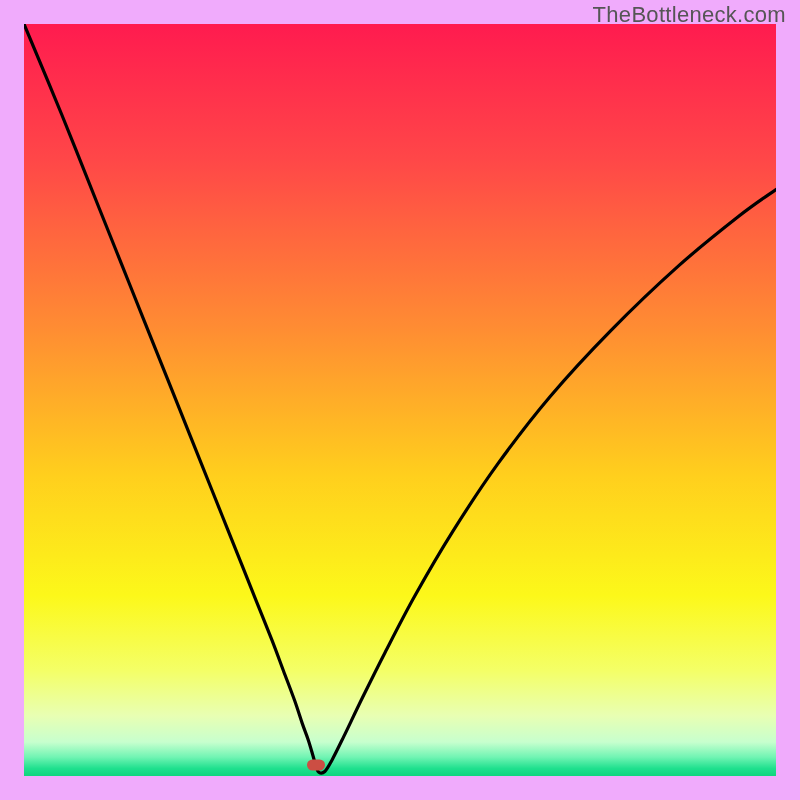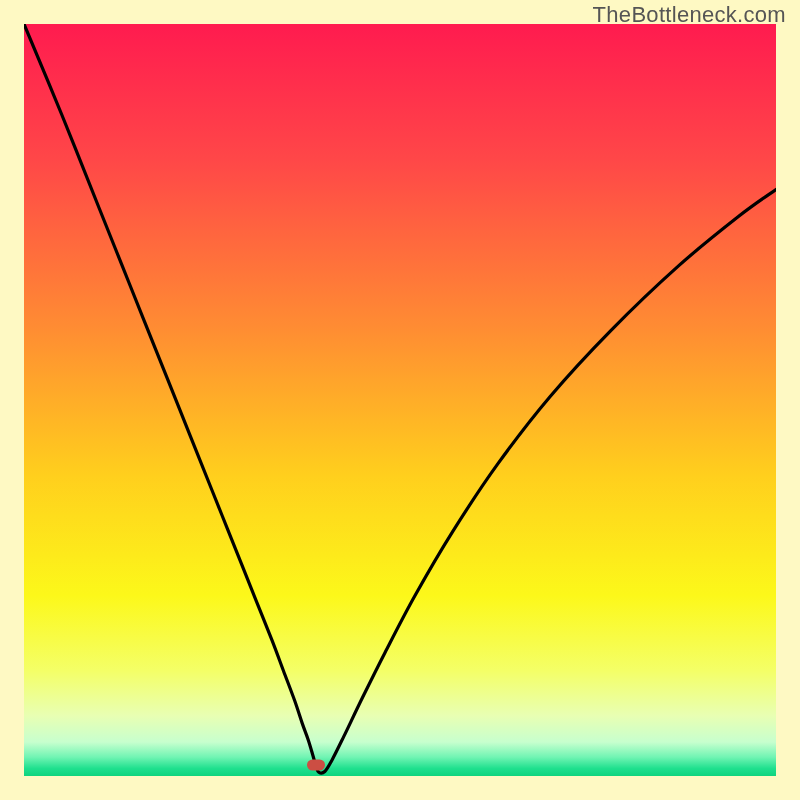--- a/index.html
+++ b/index.html
@@ -6,21 +6,21 @@
     margin: 0;
     padding: 0;
     width: 800px;
     height: 800px;
     overflow: hidden;
     font-family: Arial, Helvetica, sans-serif;
   }
   .frame {
     width: 800px;
     height: 800px;
-    background: #fef9c3;
+    background: #f0abfc;
     position: relative;
   }
   .watermark {
     position: absolute;
     top: 2px;
     right: 14px;
     color: #555;
     font-size: 22px;
     font-weight: 500;
     letter-spacing: 0.3px;

